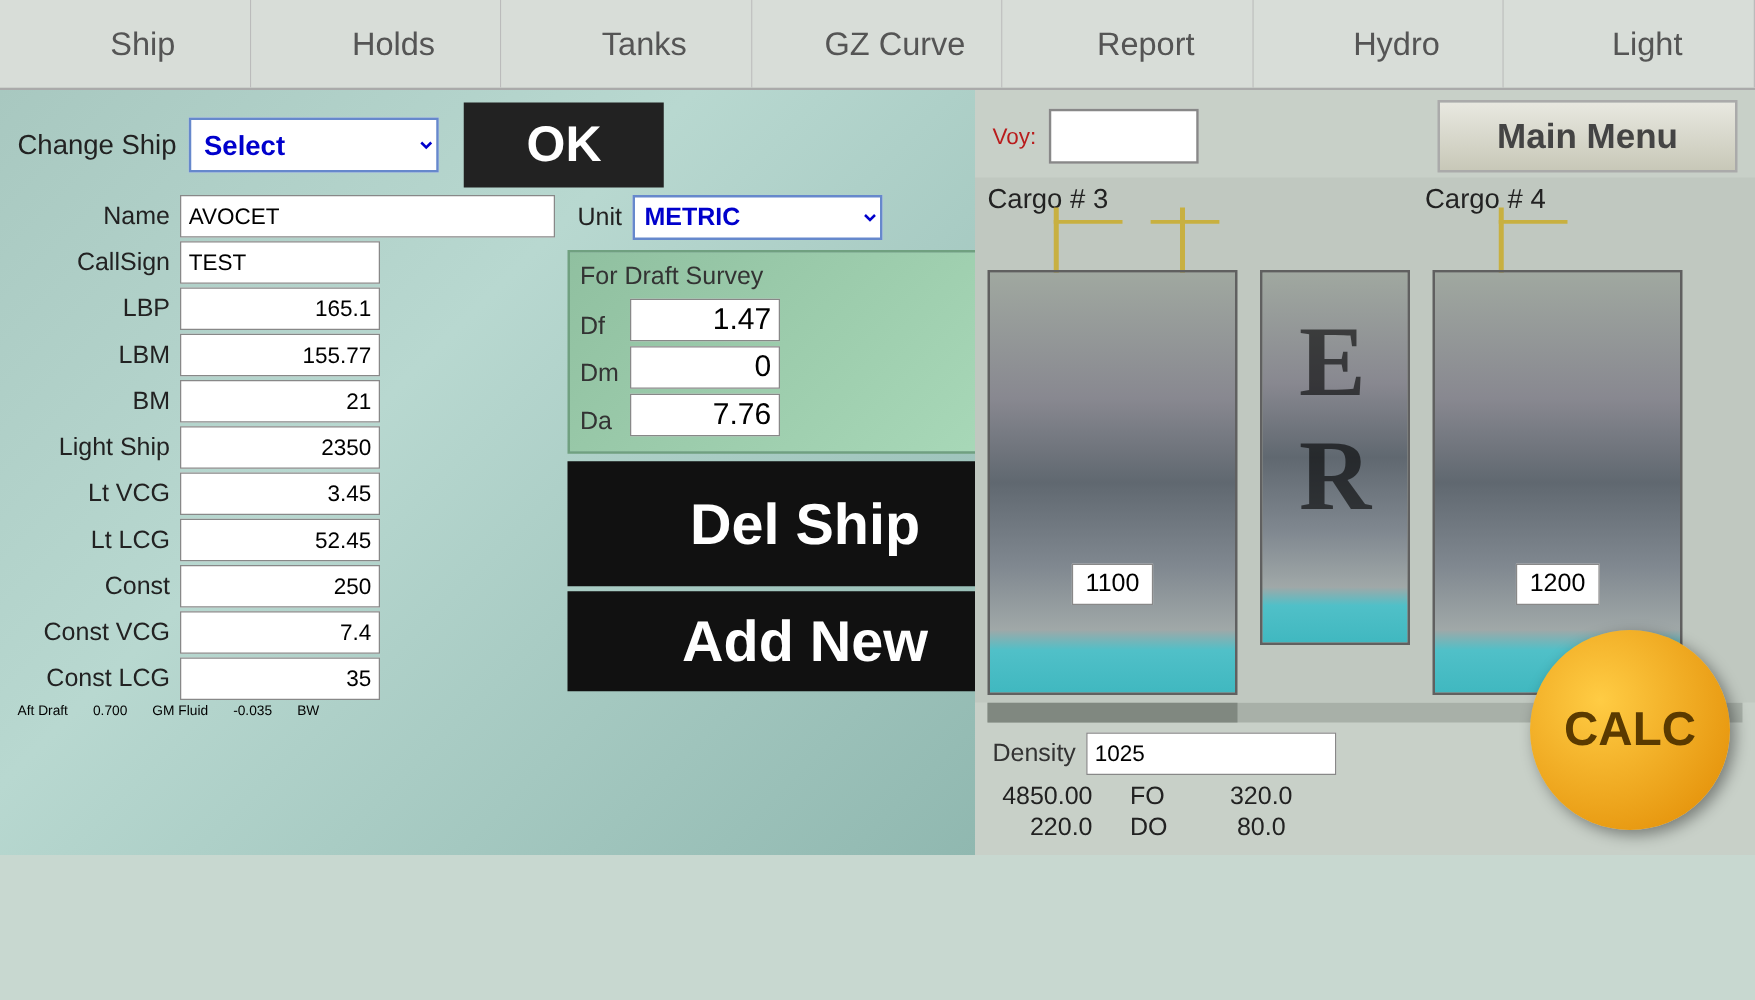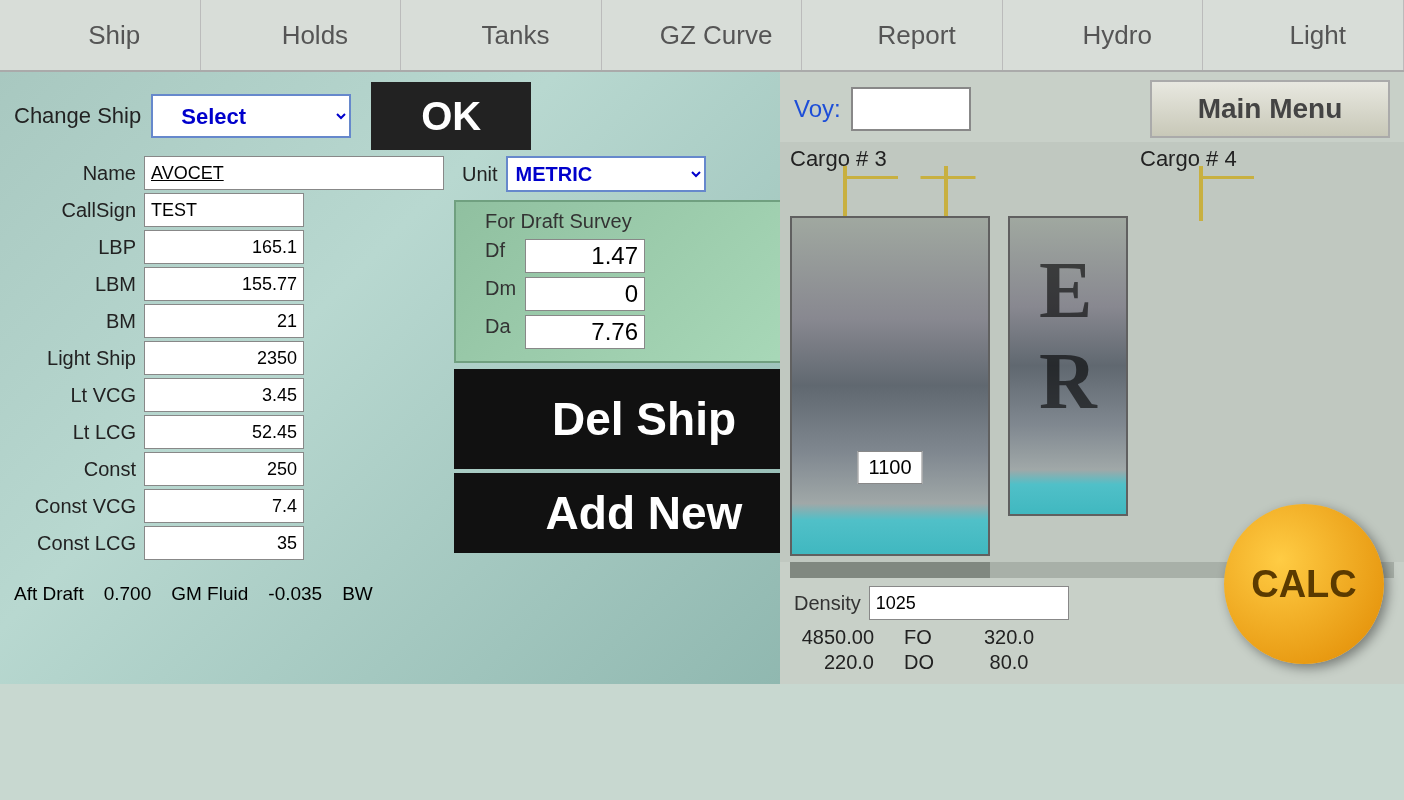--- a/index.html
+++ b/index.html
@@ -54,21 +54,21 @@
       white-space: nowrap;
     }
     .select-dropdown {
       width: 200px;
       height: 44px;
       font-size: 22px;
       font-weight: bold;
       color: #0000cc;
       border: 2px solid #6688cc;
       background: white;
-      padding: 2px 24px;
+      padding: 2px 6px;
     }
     .ok-btn {
       margin-left: 20px;
       width: 160px;
       height: 68px;
       background: #222;
       color: white;
       font-size: 40px;
       font-weight: bold;
       border: none;
@@ -96,21 +96,20 @@
       text-align: right;
       border: 1px solid #888;
       background: white;
       padding: 2px 6px;
     }
     .form-input.left-align {
       text-align: left;
     }
     .name-input {
       width: 300px;
-      text-decoration: underline;
     }
     .callsign-input {
       width: 160px;
     }
 
     
     .unit-row {
       display: flex;
       align-items: center;
       margin-bottom: 4px;
@@ -130,31 +129,31 @@
       border: 2px solid #6688cc;
       background: white;
       padding: 2px 4px;
     }
 
     
     .draft-survey-box {
       margin-top: 4px;
       background: linear-gradient(135deg, #90c0a0 0%, #a8d8b8 100%);
       border: 2px solid #70a080;
-      padding: 8px 29px;
+      padding: 8px 8px;
       width: 340px;
     }
     .draft-survey-title {
       font-size: 20px;
       color: #333;
       margin-bottom: 6px;
     }
     .ds-row {
       display: flex;
-      align-items: flex-start;
+      align-items: flex-end;
       margin-bottom: 4px;
     }
     .ds-label {
       width: 40px;
       font-size: 20px;
       color: #333;
     }
     .ds-input {
       width: 120px;
       height: 34px;
@@ -201,22 +200,22 @@
     }
 
     
     .right-panel {
       flex: 1;
       background: #c8d0c8;
       position: relative;
       overflow: hidden;
     }
     .voy-label {
-      font-size: 24px;
-      color: #1d4ed8;
+      font-size: 18px;
+      color: #b91c1c;
       margin-right: 10px;
     }
     .voy-input {
       width: 120px;
       height: 44px;
       border: 2px solid #888;
       background: white;
       font-size: 18px;
     }
     .main-menu-btn {
@@ -452,21 +451,21 @@
         <div class="form-row">
           <span class="form-label">Const VCG</span>
           <input class="form-input" type="text" value="7.4" style="">
         </div>
 
         <div class="form-row">
           <span class="form-label">Const LCG</span>
           <input class="form-input" type="text" value="35" style="">
         </div>
 
-        <div class="row" style="margin-top:20px;font-size:19px;">
+        <div class="row" style="margin-top:0;font-size:11px;">
           <span class="bottom-item">Aft Draft</span>
           <span class="bottom-item">0.700</span>
           <span class="bottom-item">GM Fluid</span>
           <span class="bottom-item">-0.035</span>
           <span class="bottom-item">BW</span>
         </div>
       </div>
 
       <div class="col right-form-col">
 
@@ -533,20 +532,23 @@
         <div style="position:relative;width:130px;">
           <div class="hold-graphic er" style="margin-top:40px;height:300px;">
             <div class="er-label">E<br>R</div>
           </div>
         </div>
 
         <div style="position:relative;width:210px;">
 
           <div style="position:absolute;top:-10px;left:25%;width:4px;height:55px;background:#c8b040;"></div>
           <div style="position:absolute;top:0px;left:25%;width:55px;height:3px;background:#c8b040;"></div>
+          <div class="hold-graphic" style="margin-top:40px;">
+            <div class="hold-value-box">1200</div>
+          </div>
         </div>
       </div>
     </div>
 
     <div class="scrollbar-area">
       <div class="scrollbar-thumb"></div>
     </div>
 
     <div class="bottom-data">
 

